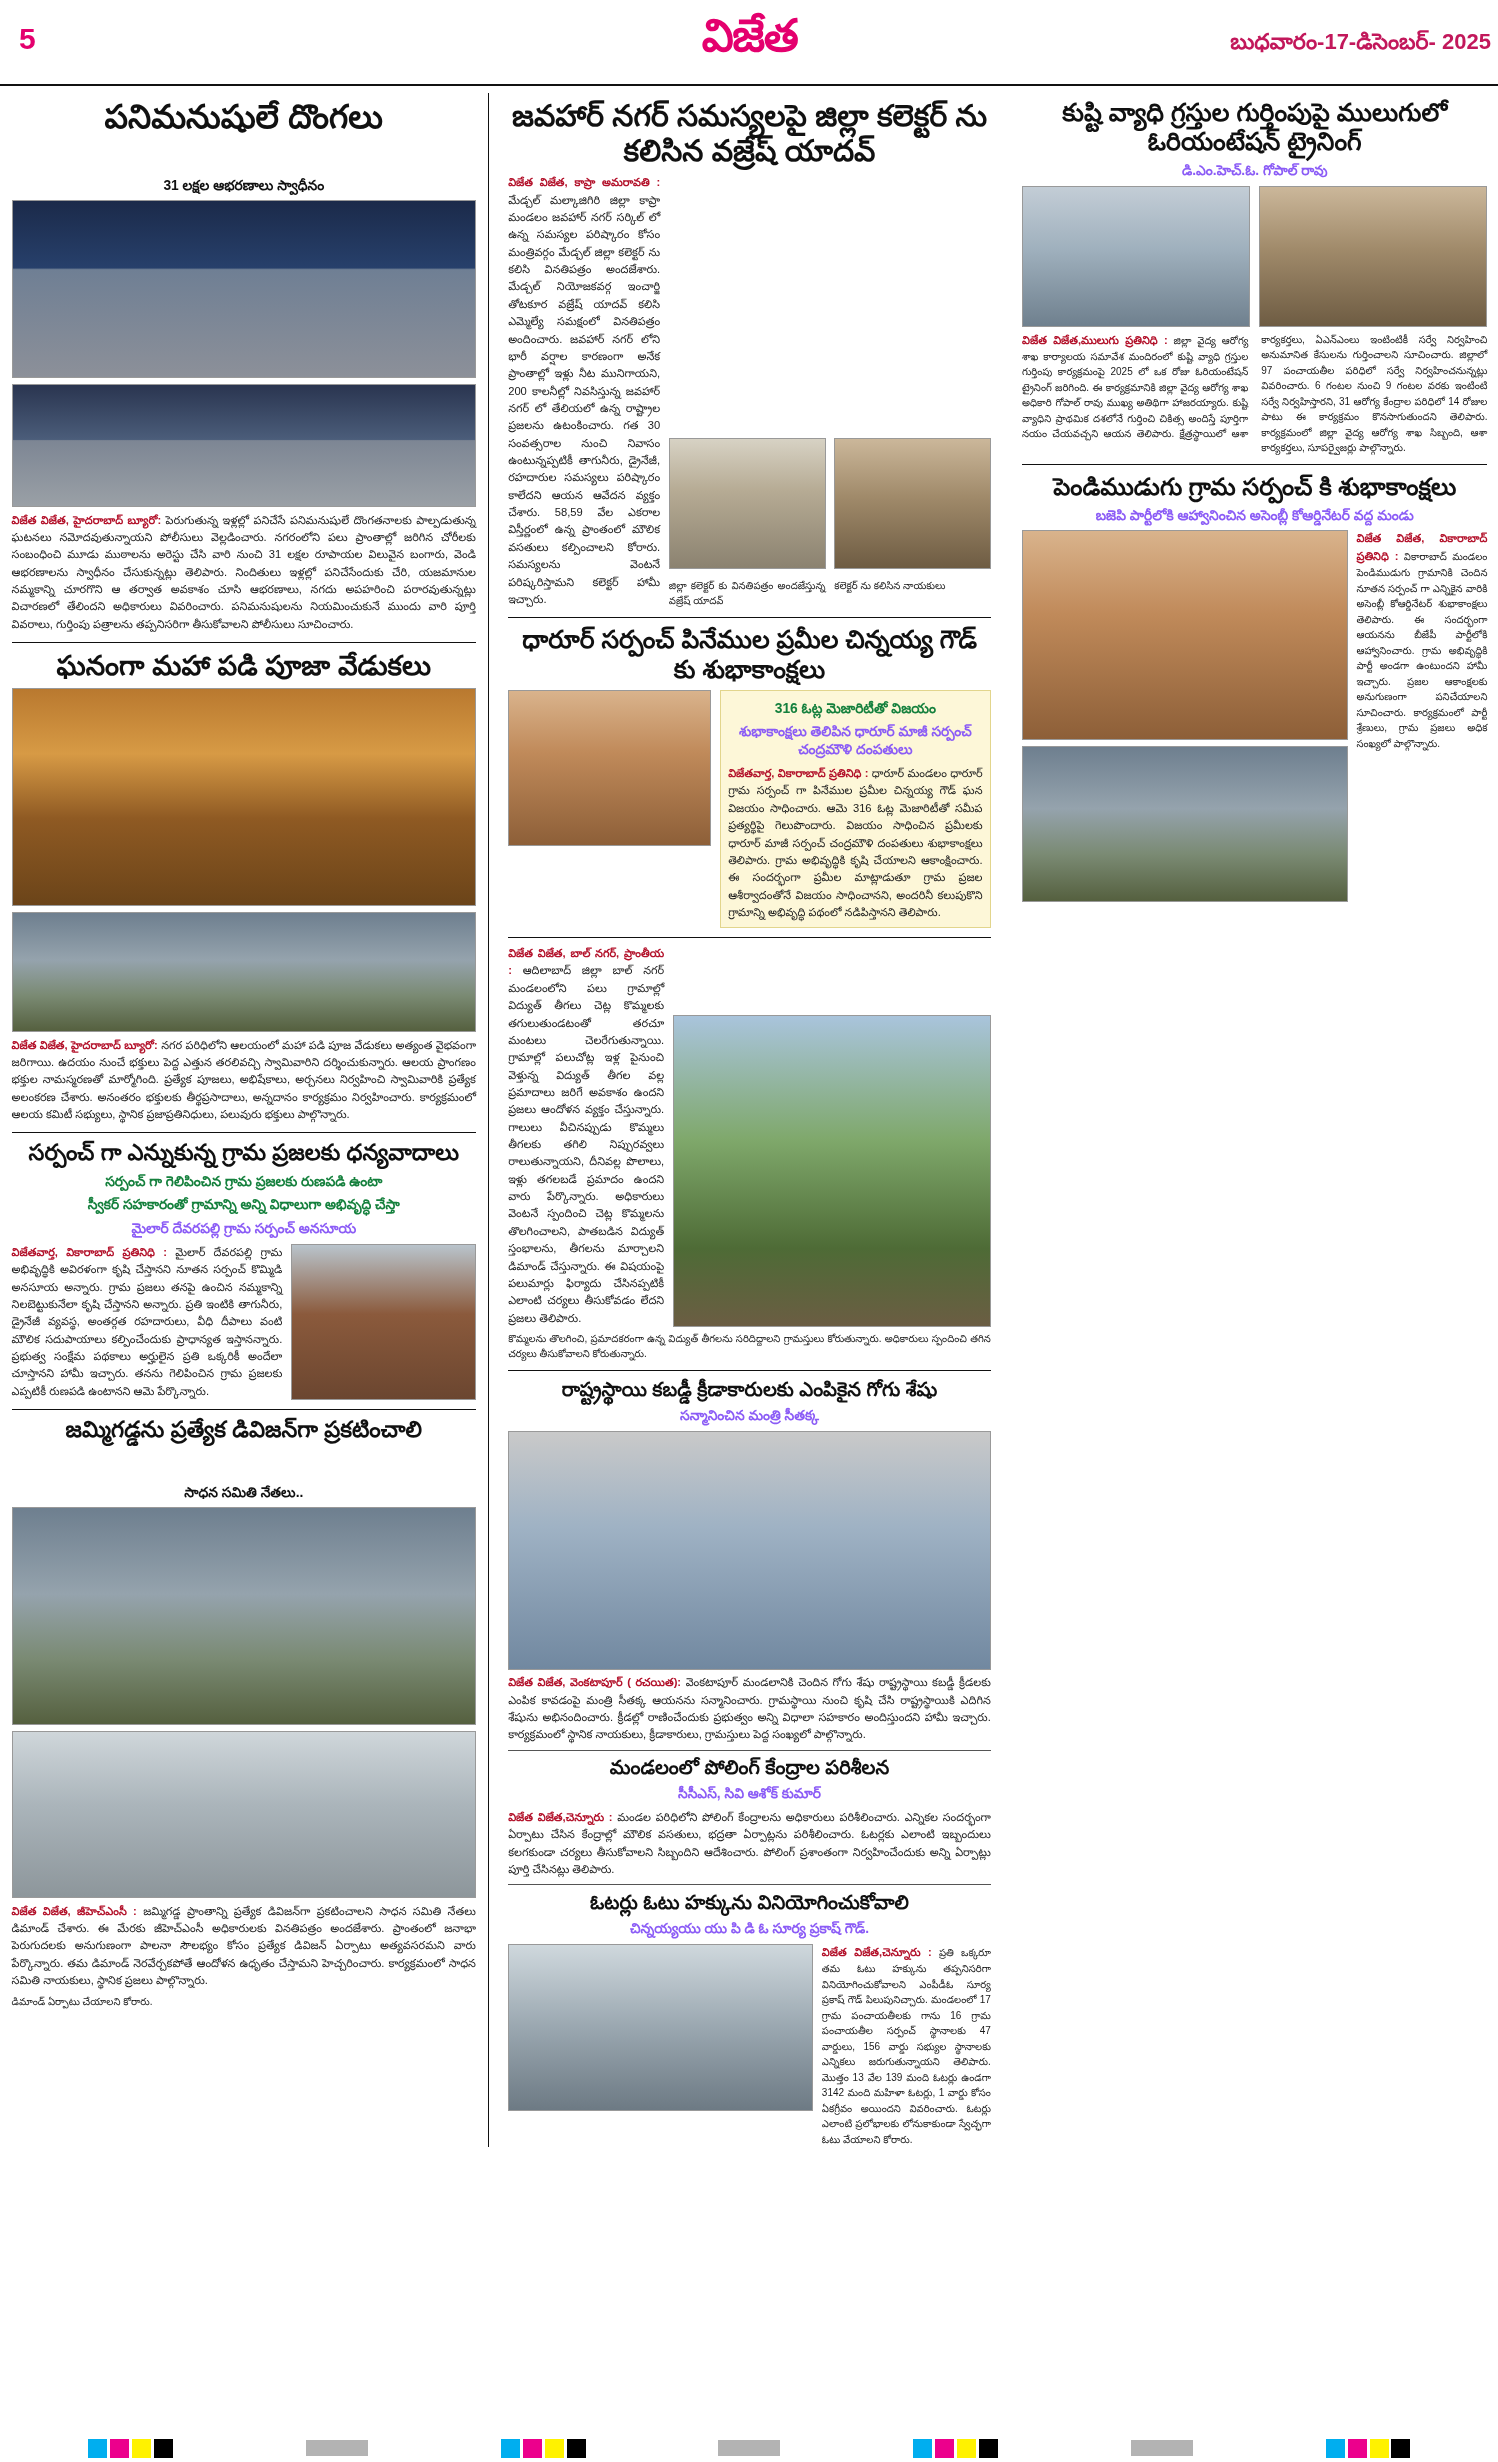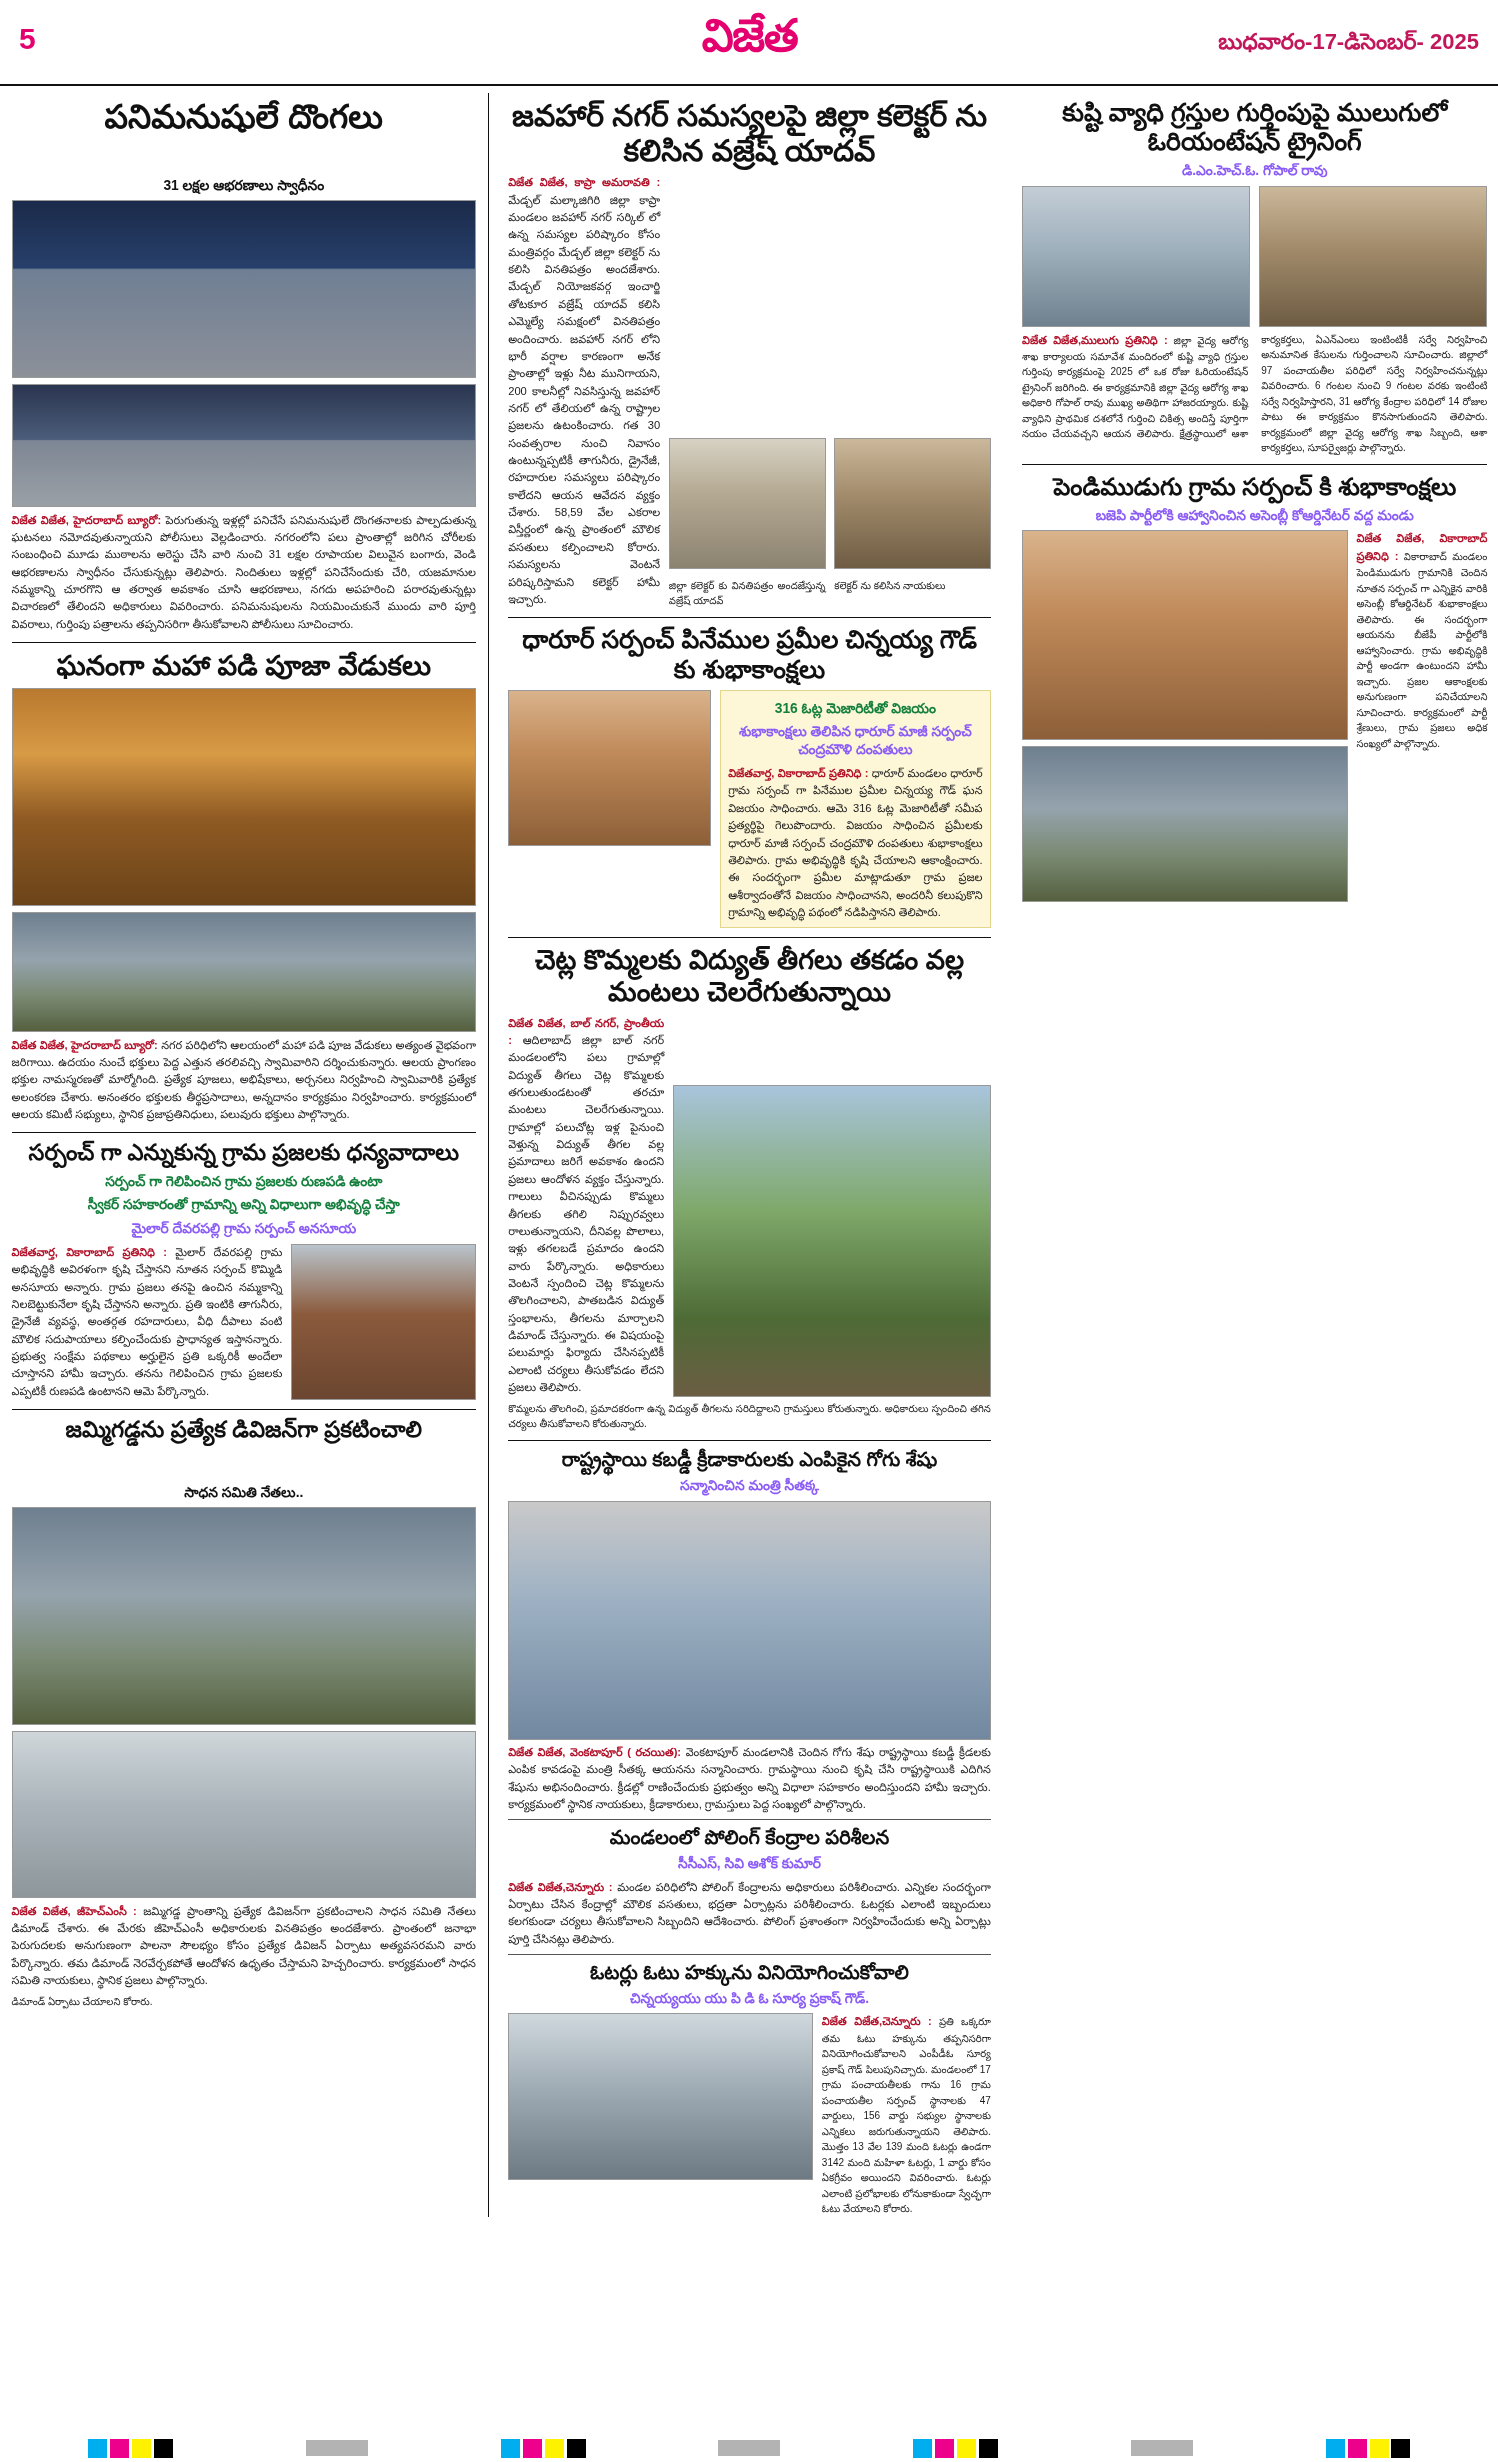--- a/index.html
+++ b/index.html
@@ -40,21 +40,21 @@
     transform: translateX(-50%);
     top: 13px;
     font-size: 45px;
     font-weight: bold;
     color: #e4006e;
     letter-spacing: -1.5px;
     line-height: 1;
   }
   .masthead-date {
     position: absolute;
-    right: 20px; top: 29px;
+    right: 8px; top: 29px;
     font-size: 22px;
     font-weight: bold;
     color: #c2185b;
   }
 
   
   .content {
     display: flex;
     gap: 8px;
     padding: 7.3px 11.6px 0 11.6px;
@@ -301,21 +301,20 @@
             <div class="body"><span class="byline">విజేతవార్త, వికారాబాద్ ప్రతినిధి :</span>
               <span>ధారూర్ మండలం ధారూర్ గ్రామ సర్పంచ్ గా పినేముల ప్రమీల చిన్నయ్య గౌడ్ ఘన విజయం సాధించారు. ఆమె 316 ఓట్ల మెజారిటీతో సమీప ప్రత్యర్థిపై గెలుపొందారు. విజయం సాధించిన ప్రమీలకు ధారూర్ మాజీ సర్పంచ్ చంద్రమౌళి దంపతులు శుభాకాంక్షలు తెలిపారు. గ్రామ అభివృద్ధికి కృషి చేయాలని ఆకాంక్షించారు. ఈ సందర్భంగా ప్రమీల మాట్లాడుతూ గ్రామ ప్రజల ఆశీర్వాదంతోనే విజయం సాధించానని, అందరినీ కలుపుకొని గ్రామాన్ని అభివృద్ధి పథంలో నడిపిస్తానని తెలిపారు.</span>
             </div>
           </div>
         </div>
       </div>
 
       <div class="rule"></div>
 
       <div>
-        <div class="hl hl-lg" style="font-size:27px">చెట్ల కొమ్మలకు విద్యుత్ తీగలు తకడం వల్ల మంటలు చెలరేగుతున్నాయి</div>
         <div style="display:flex;gap:8.7px;align-items:flex-end">
           <div class="body" style="width:156px">
             <span class="byline">విజేత విజేత, బాల్ నగర్, ప్రాంతీయ :</span>
             <span>ఆదిలాబాద్ జిల్లా బాల్ నగర్ మండలంలోని పలు గ్రామాల్లో విద్యుత్ తీగలు చెట్ల కొమ్మలకు తగులుతుండటంతో తరచూ మంటలు చెలరేగుతున్నాయి. గ్రామాల్లో పలుచోట్ల ఇళ్ల పైనుంచి వెళ్తున్న విద్యుత్ తీగల వల్ల ప్రమాదాలు జరిగే అవకాశం ఉందని ప్రజలు ఆందోళన వ్యక్తం చేస్తున్నారు. గాలులు వీచినప్పుడు కొమ్మలు తీగలకు తగిలి నిప్పురవ్వలు రాలుతున్నాయని, దీనివల్ల పొలాలు, ఇళ్లు తగలబడే ప్రమాదం ఉందని వారు పేర్కొన్నారు. అధికారులు వెంటనే స్పందించి చెట్ల కొమ్మలను తొలగించాలని, పాతబడిన విద్యుత్ స్తంభాలను, తీగలను మార్చాలని డిమాండ్ చేస్తున్నారు. ఈ విషయంపై పలుమార్లు ఫిర్యాదు చేసినప్పటికీ ఎలాంటి చర్యలు తీసుకోవడం లేదని ప్రజలు తెలిపారు.</span>
           </div>
           <div style="flex:1">
             <div class="photo p-tree" style="height:312px">
                 <div class="ph-inner"></div>
               </div>
           </div>

